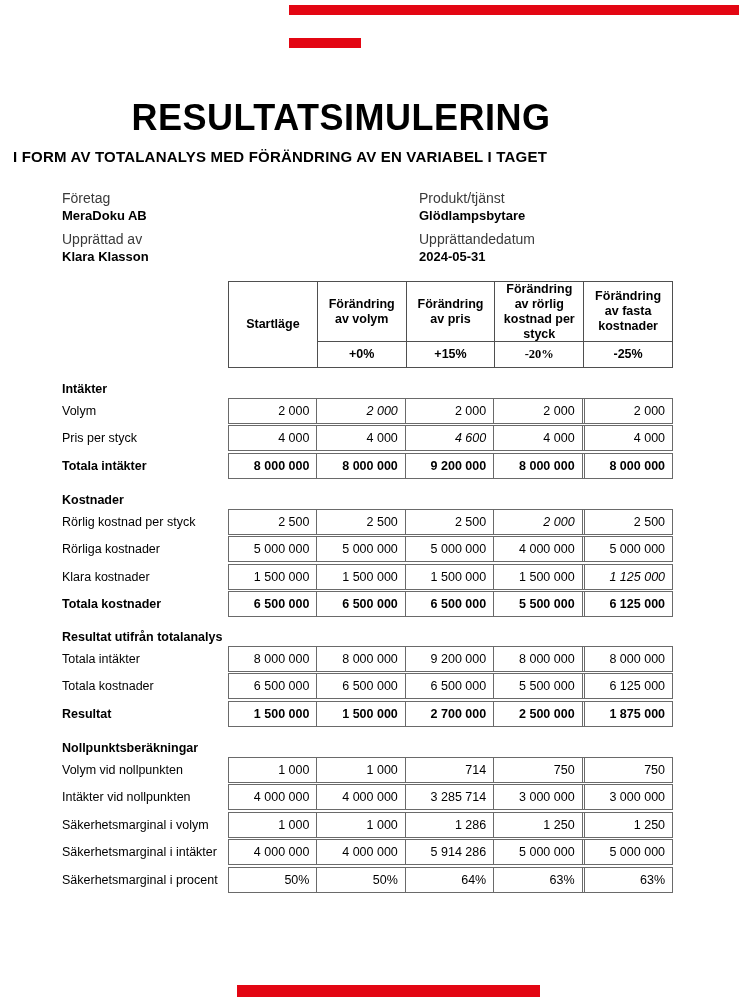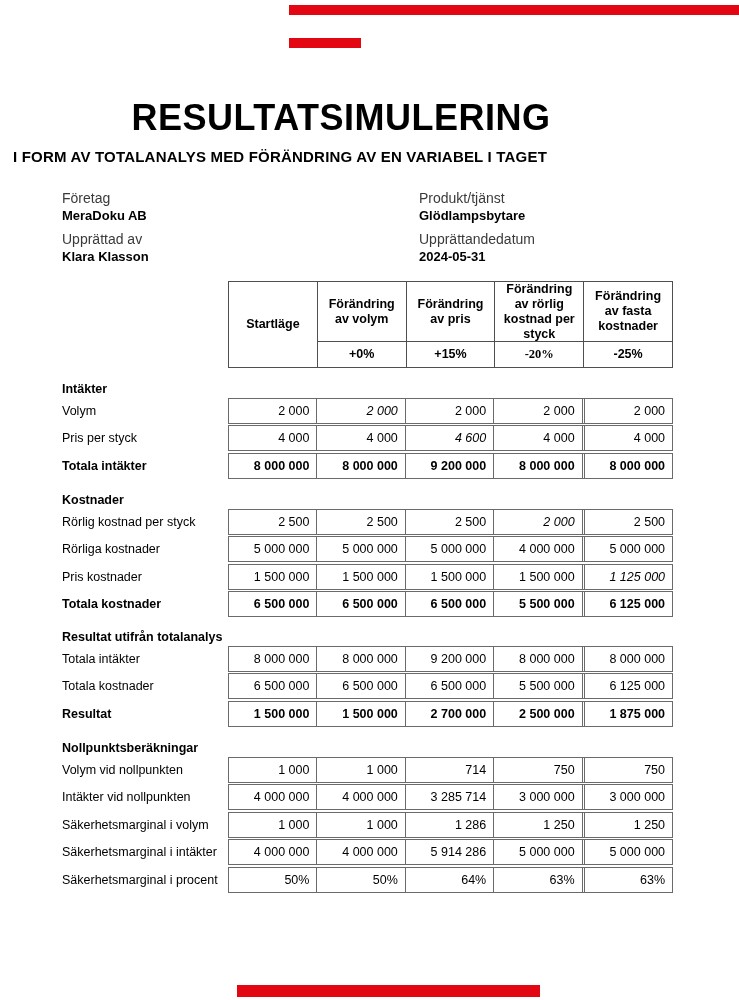--- a/index.html
+++ b/index.html
@@ -152,21 +152,21 @@
         <div class="row-label">Rörliga kostnader</div>
         <div class="strip">
           <div class="cell">5 000 000</div>
           <div class="cell">5 000 000</div>
           <div class="cell">5 000 000</div>
           <div class="cell">4 000 000</div>
           <div class="cell">5 000 000</div>
         </div>
       </div>
       <div class="row">
-        <div class="row-label">Pris kostnader</div>
+        <div class="row-label">Klara kostnader</div>
         <div class="strip">
           <div class="cell">1 500 000</div>
           <div class="cell">1 500 000</div>
           <div class="cell">1 500 000</div>
           <div class="cell">1 500 000</div>
           <div class="cell italic">1 125 000</div>
         </div>
       </div>
       <div class="row bold">
         <div class="row-label">Totala kostnader</div>

